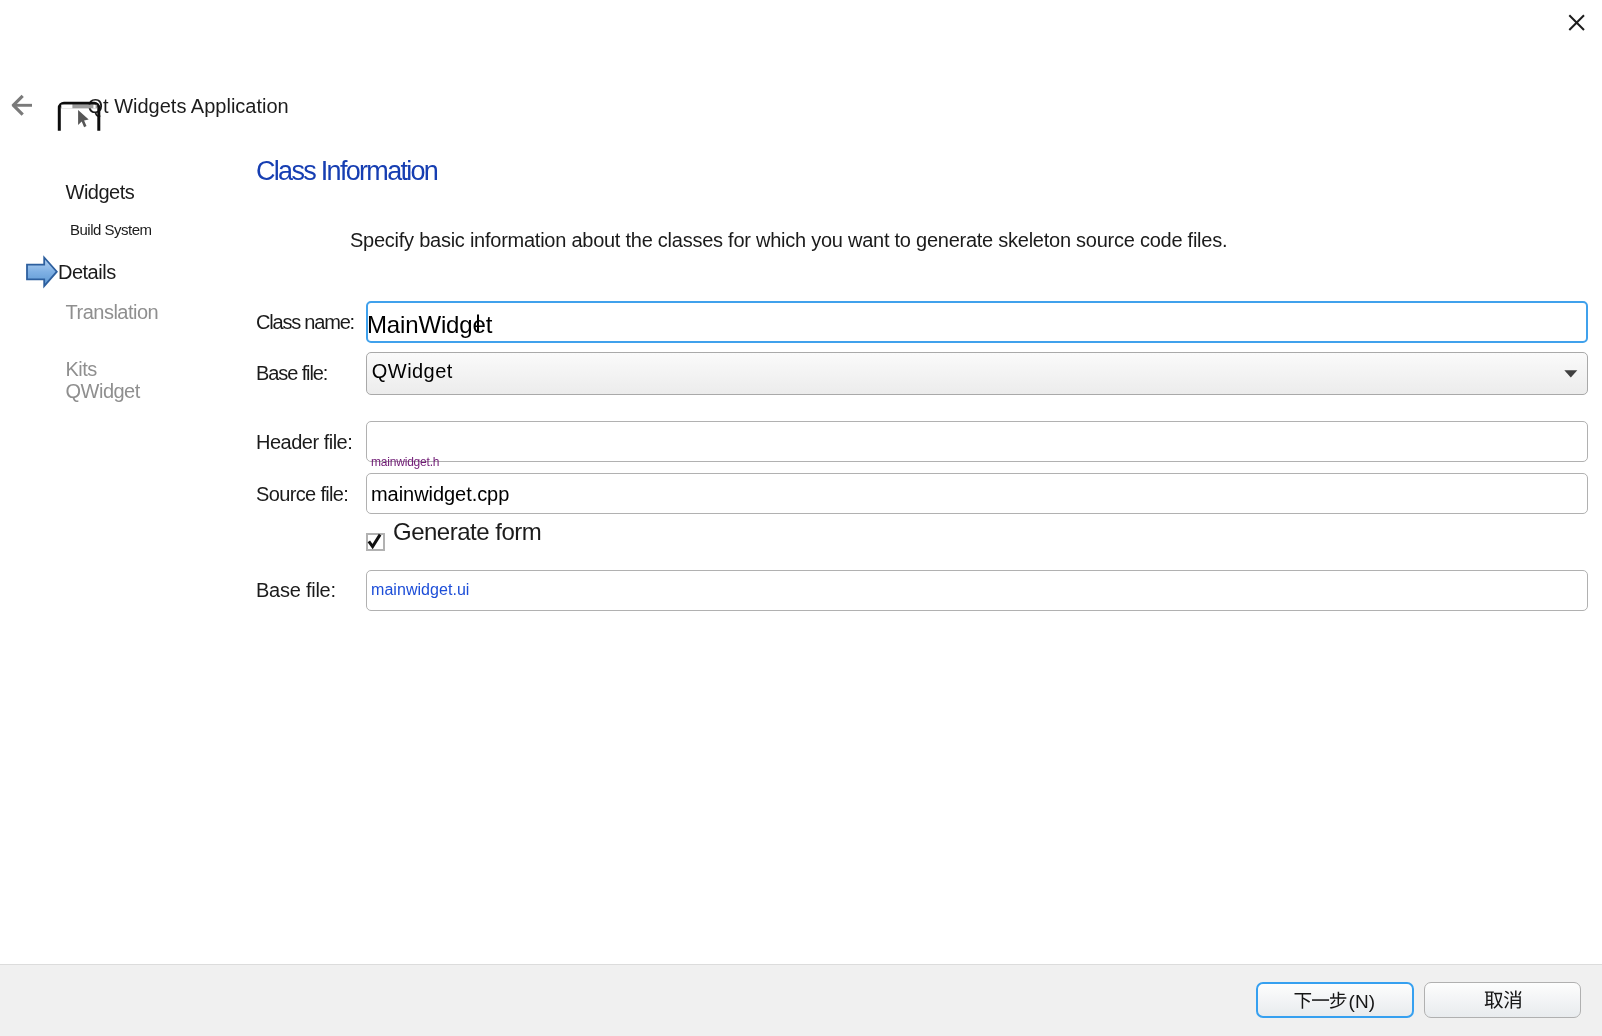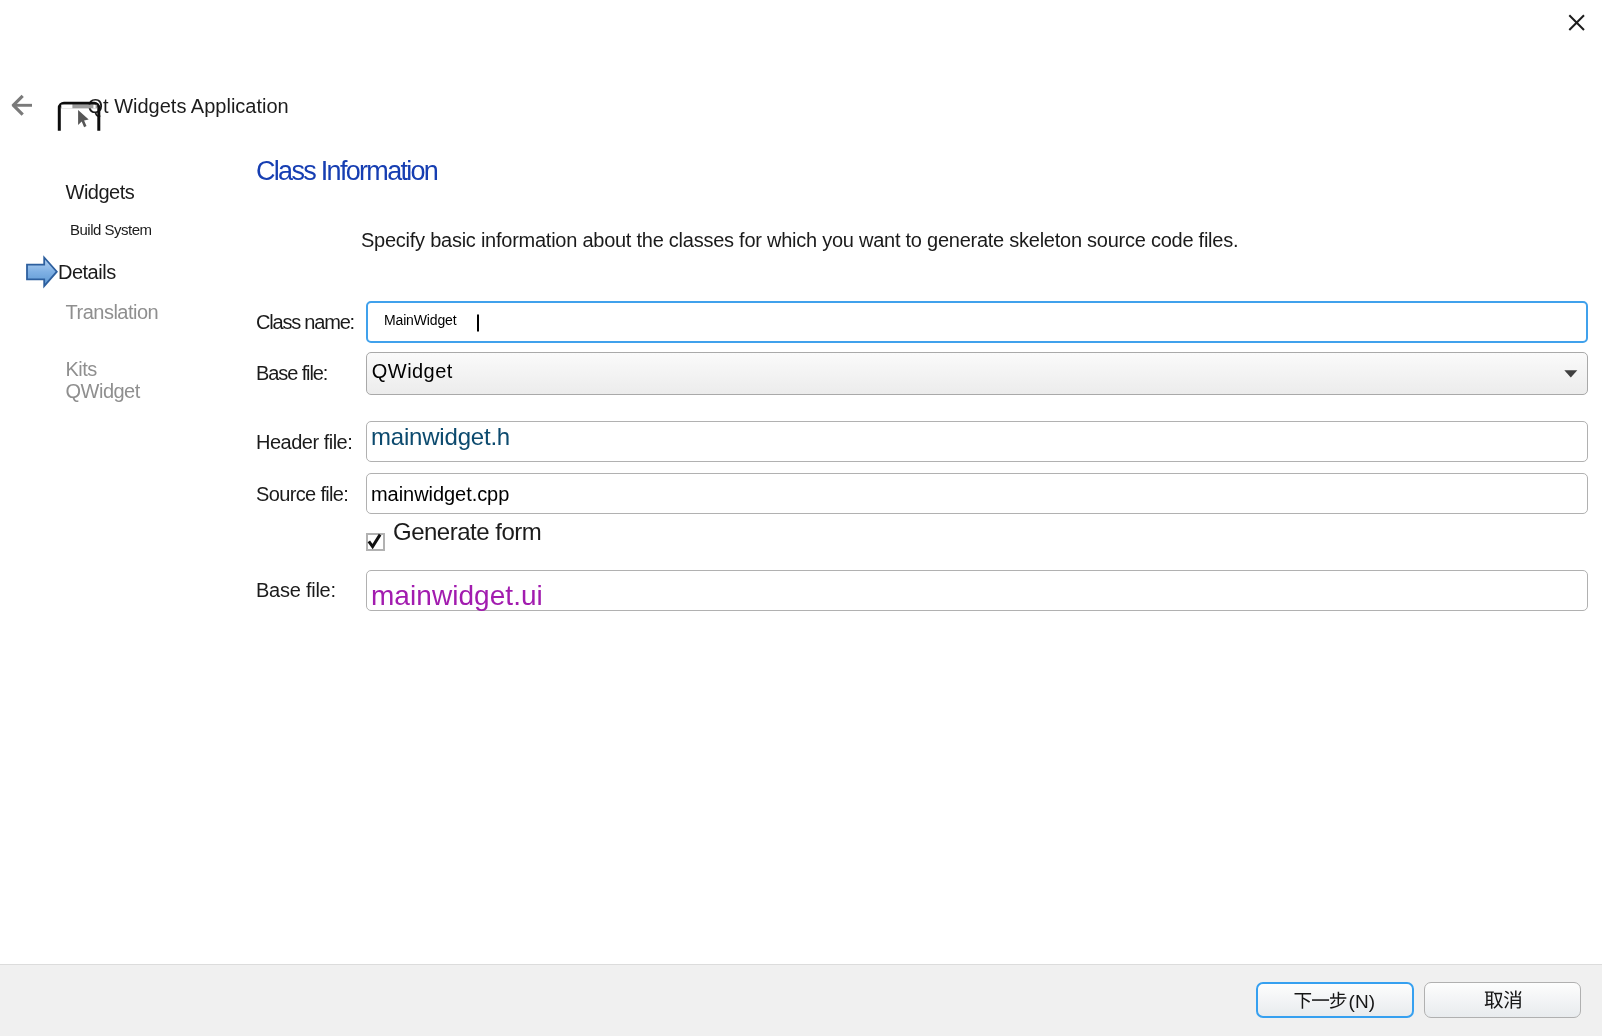--- a/index.html
+++ b/index.html
@@ -15,40 +15,40 @@
 <div class="t" style="left:87.5px;top:95.7px;font-size:20px;color:#1c1c1c">Qt Widgets Application</div>
 
 <div class="t" style="left:65.5px;top:182.4px;font-size:20px;letter-spacing:-0.5px">Widgets</div>
 <div class="t" style="left:70px;top:221.8px;font-size:15px;letter-spacing:-0.5px">Build System</div>
 <div class="t" style="left:58px;top:261.7px;font-size:20px;letter-spacing:-0.5px">Details</div>
 <div class="t" style="left:65.5px;top:301.6px;font-size:20px;letter-spacing:-0.5px;color:#8f8f8f">Translation</div>
 <div class="t" style="left:65.5px;top:359px;font-size:20px;letter-spacing:-0.5px;color:#8f8f8f">Kits</div>
 <div class="t" style="left:65.5px;top:381.4px;font-size:20px;letter-spacing:-0.5px;color:#8f8f8f">QWidget</div>
 
 <div class="t" style="left:256px;top:158.3px;font-size:27px;letter-spacing:-1.7px;color:#163eb2">Class Information</div>
-<div class="t" style="left:361px;top:229.6px;font-size:20px;letter-spacing:-0.25px">Specify basic information about the classes for which you want to generate skeleton source code files.</div>
+<div class="t" style="left:350px;top:229.6px;font-size:20px;letter-spacing:-0.25px">Specify basic information about the classes for which you want to generate skeleton source code files.</div>
 
 <div class="t" style="left:256px;top:311.8px;font-size:20px;letter-spacing:-1.2px">Class name:</div>
 <div class="t" style="left:256px;top:362.9px;font-size:20px;letter-spacing:-1.1px">Base file:</div>
 <div class="t" style="left:256px;top:431.9px;font-size:20px;letter-spacing:-0.5px">Header file:</div>
 <div class="t" style="left:256px;top:484px;font-size:20px;letter-spacing:-0.65px">Source file:</div>
 <div class="t" style="left:256px;top:580.4px;font-size:20px;letter-spacing:-0.25px">Base file:</div>
 <div class="t" style="left:393px;top:520px;font-size:24px;letter-spacing:-0.5px">Generate form</div>
 
 <div class="box" style="left:365.5px;top:301px;width:1222.5px;height:42px;border:2.5px solid #40a1ec;background:#fff;border-radius:5px"></div>
 <div class="box" style="left:365.5px;top:352px;width:1222.5px;height:43px;border:1.8px solid #a9a9a9;border-radius:5px;background:linear-gradient(#fafafa,#ececec)"></div>
 <div class="box" style="left:365.5px;top:420.5px;width:1222.5px;height:41.5px;border:1.8px solid #b1b1b1;background:#fff;border-radius:5px"></div>
 <div class="box" style="left:365.5px;top:473px;width:1222.5px;height:41px;border:1.8px solid #b1b1b1;background:#fff;border-radius:5px"></div>
 <div class="box" style="left:365.5px;top:569.5px;width:1222.5px;height:41px;border:1.8px solid #b1b1b1;background:#fff;border-radius:5px"></div>
 
-<div class="t" style="left:384px;top:312.5px;font-size:14px;letter-spacing:-0.15px;color:#000">MainWidget</div>
+<div class="t" style="left:367px;top:312.5px;font-size:24px;letter-spacing:-0.15px;color:#000">MainWidget</div>
 <div class="t" style="left:371.8px;top:361.4px;font-size:20px;letter-spacing:0.45px;color:#000">QWidget</div>
-<div class="t" style="left:371px;top:425px;font-size:24px;letter-spacing:-0.2px;color:#0c4a6e">mainwidget.h</div>
+<div class="t" style="left:371px;top:456px;font-size:12px;letter-spacing:-0.2px;color:#701a75">mainwidget.h</div>
 <div class="t" style="left:371px;top:484.2px;font-size:20px;letter-spacing:-0.05px;color:#000">mainwidget.cpp</div>
-<div class="t" style="left:371px;top:581.5px;font-size:28px;letter-spacing:0.05px;color:#a21caf">mainwidget.ui</div>
+<div class="t" style="left:371px;top:581.5px;font-size:16px;letter-spacing:0.05px;color:#1d4ed8">mainwidget.ui</div>
 
 <div class="box" style="left:365.5px;top:532.5px;width:19px;height:18.5px;border:2px solid #b2b2b2;border-radius:0;background:#fff"></div>
 
 <div class="box" style="left:1255.5px;top:982px;width:158px;height:36px;border:2.5px solid #36a0f0;border-radius:7px;background:linear-gradient(#fdfdfd,#e8ebee)"></div>
 <div class="box" style="left:1424px;top:982px;width:157px;height:35.5px;border:1.5px solid #b0b0b0;border-radius:7px;background:linear-gradient(#fdfdfd,#e8ebee)"></div>
 
 <svg width="1602" height="1036" viewBox="0 0 1602 1036" style="position:absolute;left:0;top:0" xmlns="http://www.w3.org/2000/svg">
 
   <path d="M1569.3 15.3 L1584 30 M1584 15.3 L1569.3 30" stroke="#1c1c1c" stroke-width="2" fill="none"></path>
 

